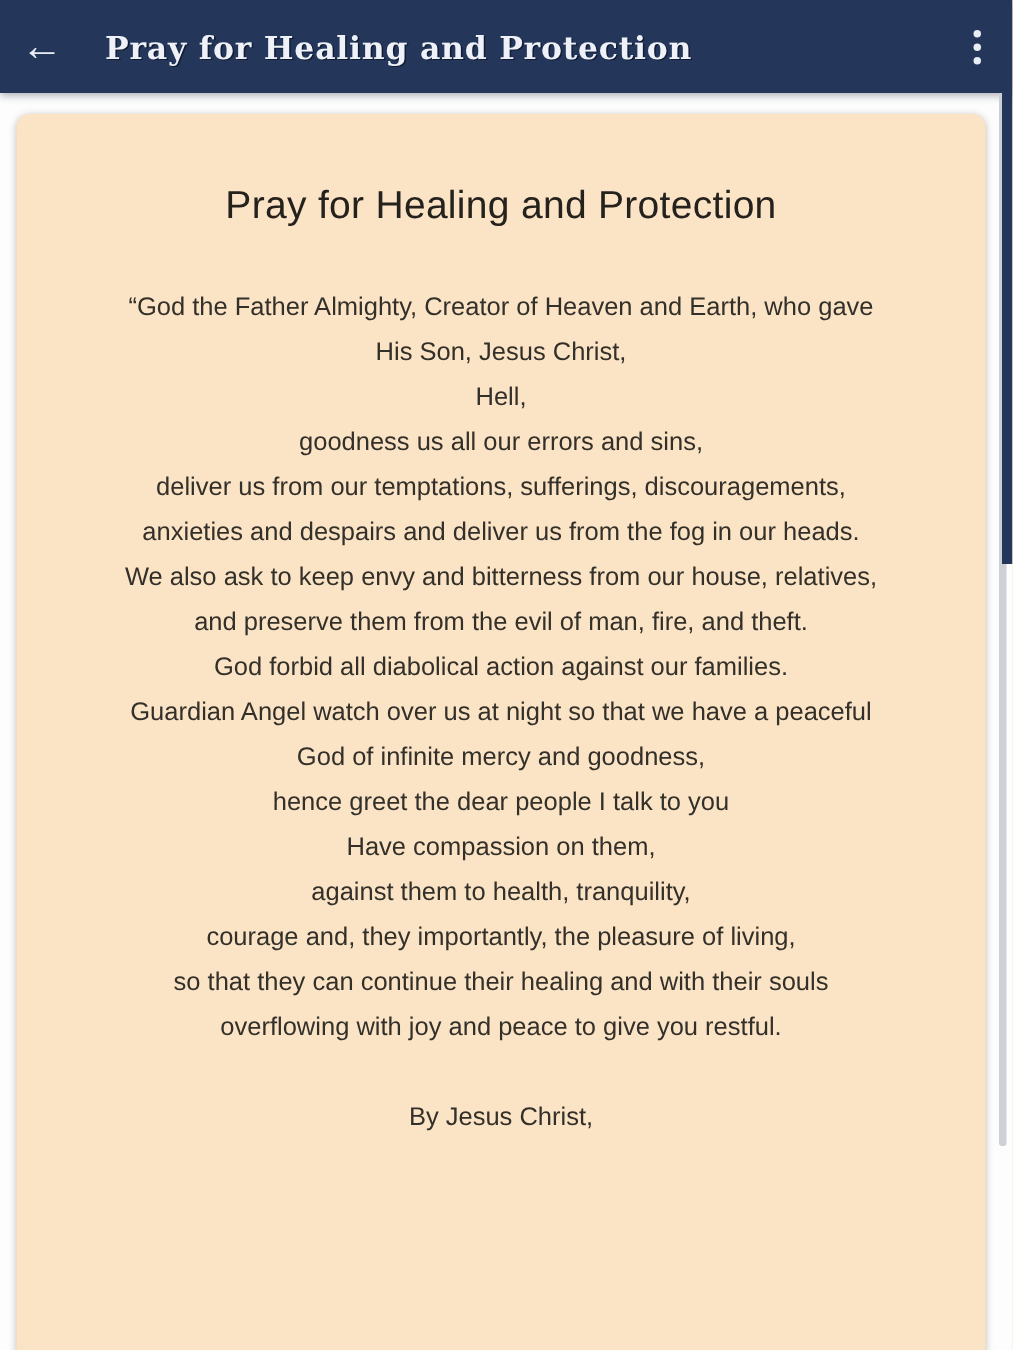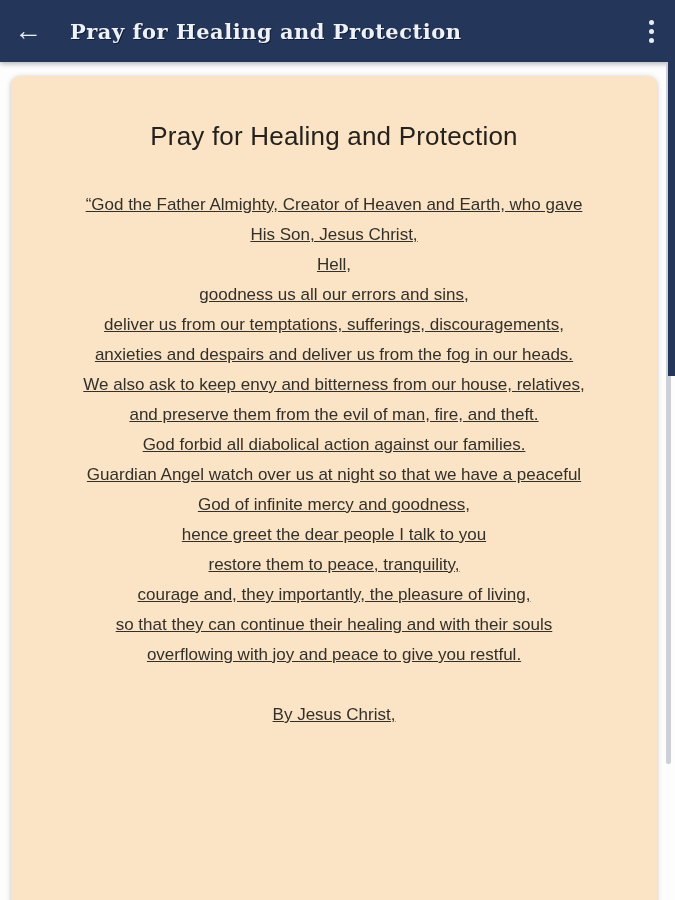--- a/index.html
+++ b/index.html
@@ -73,21 +73,21 @@
     padding: 45px 28px 0 28px;
   }
   .prayer-title {
     text-align: center;
     font-size: 26px;
     font-weight: 400;
     color: #25221e;
     margin-bottom: 38px;
     letter-spacing: 0.2px;
   }
-  .prayer-body { text-align: center; color: #33302a; text-decoration: underline; }
+  .prayer-body { text-align: center; color: #33302a; }
   .prayer-line {
     font-size: 17px;
     line-height: 30px;
     min-height: 30px;
     white-space: normal;
   }
 
   
   .scrollbar-track {
     position: absolute;
@@ -131,21 +131,22 @@
         <div class="prayer-line">Hell,</div>
         <div class="prayer-line">goodness us all our errors and sins,</div>
         <div class="prayer-line">deliver us from our temptations, sufferings, discouragements,</div>
         <div class="prayer-line">anxieties and despairs and deliver us from the fog in our heads.</div>
         <div class="prayer-line">We also ask to keep envy and bitterness from our house, relatives,</div>
         <div class="prayer-line">and preserve them from the evil of man, fire, and theft.</div>
         <div class="prayer-line">God forbid all diabolical action against our families.</div>
         <div class="prayer-line">Guardian Angel watch over us at night so that we have a peaceful</div>
         <div class="prayer-line">God of infinite mercy and goodness,</div>
         <div class="prayer-line">hence greet the dear people I talk to you</div>
-        <div class="prayer-line">restore them to peace, tranquility,</div>
+        <div class="prayer-line">Have compassion on them,</div>
+        <div class="prayer-line">against them to health, tranquility,</div>
         <div class="prayer-line">courage and, they importantly, the pleasure of living,</div>
         <div class="prayer-line">so that they can continue their healing and with their souls</div>
         <div class="prayer-line">overflowing with joy and peace to give you restful.</div>
         <div class="prayer-line"></div>
         <div class="prayer-line">By Jesus Christ,</div>
       </div>
   </article>
 </main>
 
 <div class="scrollbar-track"></div>

